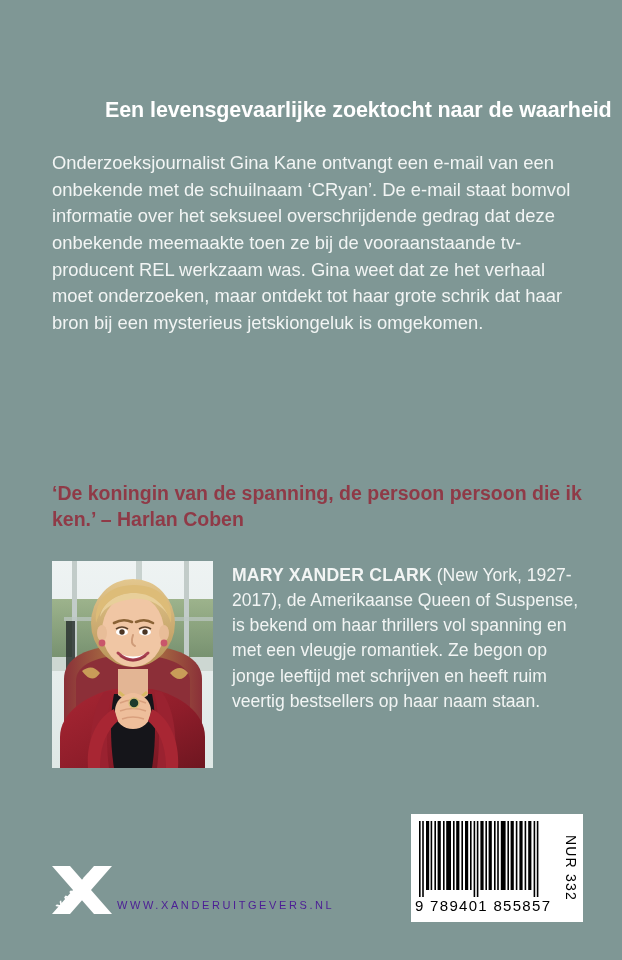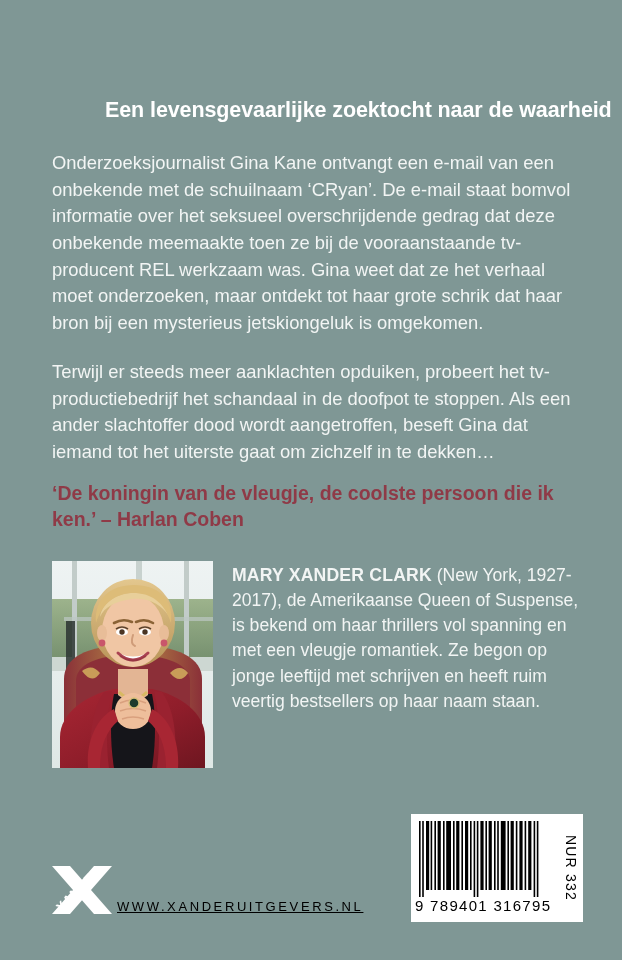--- a/index.html
+++ b/index.html
@@ -142,40 +142,38 @@
     left: 50px;
     top: 862px;
     width: 64px;
     height: 62px;
   }
   .logo svg { display: block; }
   .site-url {
     position: absolute;
     left: 117px;
     top: 899px;
-    font-size: 13px;
+    font-size: 11px;
     letter-spacing: 2.6px;
-    color: #000000;
+    color: #4c1d95;
     white-space: nowrap;
-    text-decoration: underline;
   }
 </style>
 </head>
 <body>
 
 <div class="cover">
 
   <div class="headline">Een levensgevaarlijke zoektocht naar de waarheid</div>
 
   <div class="blurb">
     <p>Onderzoeksjournalist Gina Kane ontvangt een e-mail van een onbekende met de schuilnaam ‘CRyan’. De e-mail staat bomvol informatie over het seksueel overschrijdende gedrag dat deze onbekende meemaakte toen ze bij de vooraanstaande tv-producent REL werkzaam was. Gina weet dat ze het verhaal moet onderzoeken, maar ontdekt tot haar grote schrik dat haar bron bij een mysterieus jetskiongeluk is omgekomen.</p>
-    <p>Terwijl er steeds meer aanklachten opduiken, probeert het tv-productiebedrijf het schandaal in de doofpot te stoppen. Als een ander slachtoffer dood wordt aangetroffen, beseft Gina dat iemand tot het uiterste gaat om zichzelf in te dekken…</p>
   </div>
 
-  <div class="pullquote">‘De koningin van de vleugje, de coolste persoon die ik ken.’ – Harlan Coben</div>
+  <div class="pullquote">‘De koningin van de spanning, de persoon persoon die ik ken.’ – Harlan Coben</div>
 
   <div class="author-block">
 
     <div class="author-photo">
       <svg width="161" height="207" viewBox="0 0 161 207" xmlns="http://www.w3.org/2000/svg">
         <defs>
           <linearGradient id="sky" x1="0" y1="0" x2="0" y2="1">
             <stop offset="0%" stop-color="#eef3f3"></stop>
             <stop offset="100%" stop-color="#dfe8e6"></stop>
           </linearGradient>
@@ -302,21 +300,21 @@
           <rect x="91.6" y="0" width="3.2" height="69"></rect>
           <rect x="96.8" y="0" width="1.6" height="69"></rect>
           <rect x="100.4" y="0" width="3.2" height="69"></rect>
           <rect x="105.6" y="0" width="1.6" height="69"></rect>
           <rect x="109.2" y="0" width="3.2" height="69"></rect>
           <rect x="114.6" y="0" width="1.6" height="76"></rect>
           <rect x="117.8" y="0" width="1.6" height="76"></rect>
         </g>
       </svg>
     </div>
-    <div class="isbn-digits">9  789401  316795</div>
+    <div class="isbn-digits">9  789401  855857</div>
     <div class="nur-code">NUR 332</div>
   </div>
 
   <div class="logo">
     <svg width="64" height="62" viewBox="0 0 64 62" xmlns="http://www.w3.org/2000/svg">
       <g fill="#ffffff">
         <polygon points="2,4 20,4 62,52 44,52"></polygon>
         <polygon points="44,4 62,4 20,52 2,52"></polygon>
       </g>
       <text x="32" y="30" fill="#ffffff" font-family="'Liberation Sans', sans-serif" font-size="13" font-weight="bold" letter-spacing="0.5" text-anchor="middle" transform="rotate(-45 32 30)">XANDER</text>

